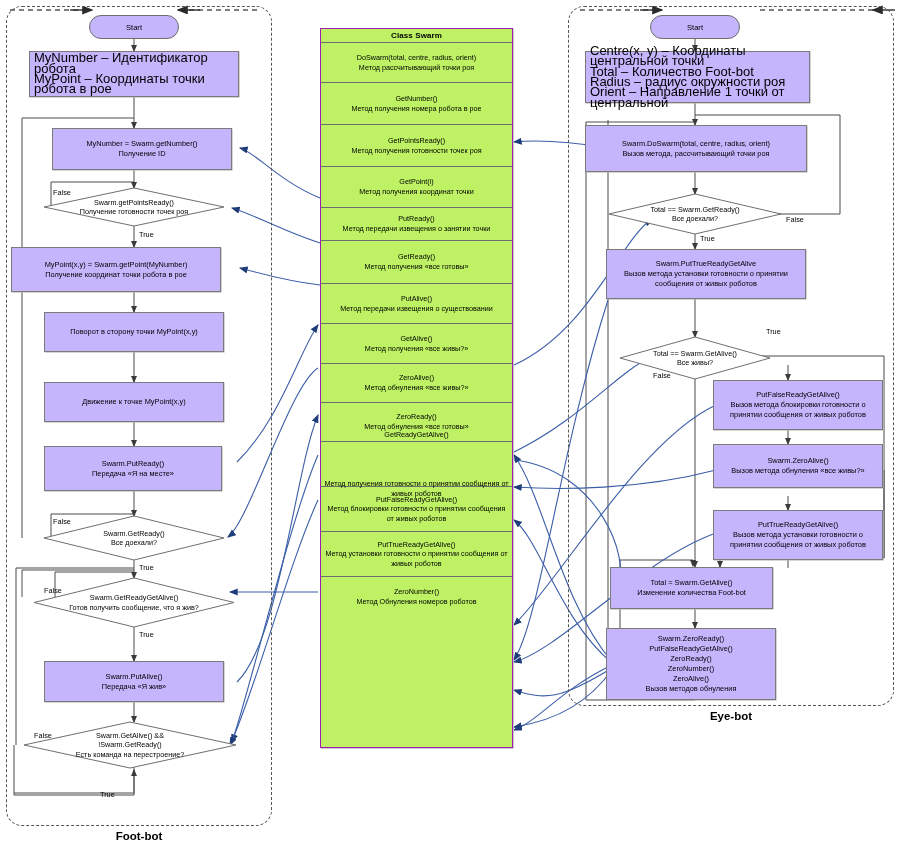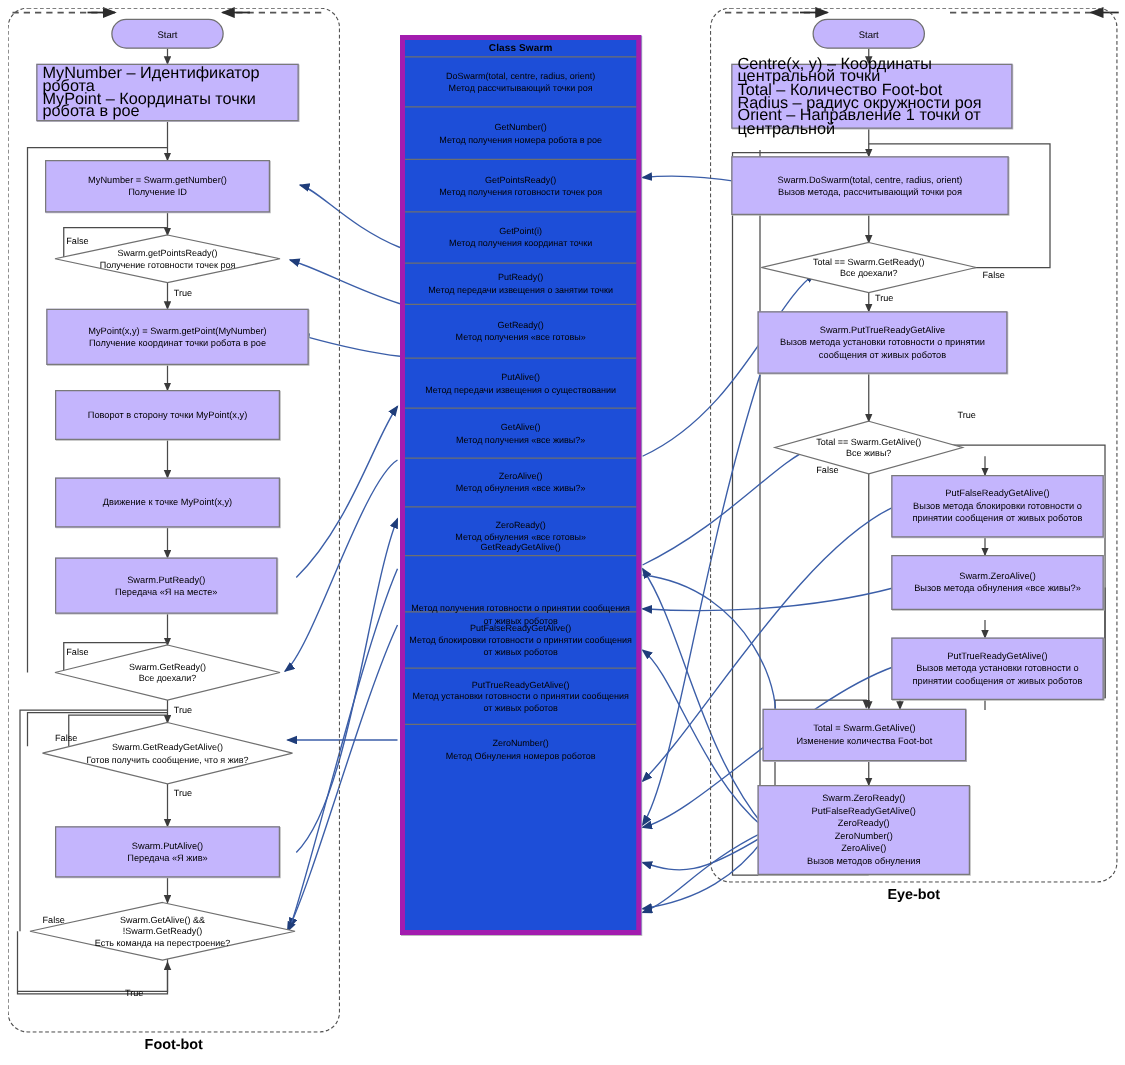--- a/index.html
+++ b/index.html
@@ -27,21 +27,21 @@
   
   .elbl{position:absolute;font-size:7.3px;color:#000;white-space:nowrap;}
 
   
   .lane{position:absolute;box-sizing:border-box;border:1.4px dashed #555;
         border-radius:16px;background:transparent;}
   .lane-title{position:absolute;font-weight:bold;font-size:11.5px;color:#000;
               text-align:center;white-space:nowrap;}
 
   
-  .uml{position:absolute;box-sizing:border-box;border:4px solid #a21caf;background:#1d4ed8;
+  .uml{position:absolute;box-sizing:border-box;border:1px solid #a21caf;background:#bef264;
        box-shadow:0.8px 0.8px 0 #bdbdbd;}
   .uml-head{border-bottom:1px solid #6f6f6f;text-align:center;font-weight:bold;
             font-size:8px;padding:2px 0 2px;letter-spacing:.1px;}
   .uml-attrs{border-bottom:1px solid #6f6f6f;padding:3px 4px 3px 5px;
              font-size:7.2px;line-height:10.3px;}
   .uml-m{border-bottom:1px solid #6f6f6f;box-sizing:border-box;display:flex;
          flex-direction:column;align-items:center;justify-content:center;text-align:center;
          font-size:7.2px;line-height:9.6px;padding:0 2px;}
   .uml-m:last-child{border-bottom:none;}
   .mname{}
@@ -182,38 +182,38 @@
 
   <div class="node start" style="left:89px;top:15px;width:90px;height:24px;">
     <span class="t">Start</span>
   </div>
 
   <div class="node proc io" style="left:29px;top:51px;width:210px;height:46px;">
     <span class="t" style="white-space:pre-line;">MyNumber – Идентификатор робота
 MyPoint – Координаты точки робота в рое</span>
   </div>
 
-  <div class="node proc" style="left:36px;top:128px;width:180px;height:42px;">
+  <div class="node proc" style="left:52px;top:128px;width:180px;height:42px;">
     <span class="t" style="white-space:pre-line;">MyNumber = Swarm.getNumber()
 Получение ID</span>
   </div>
 
   <div class="dec" style="left:44px;top:188px;width:180px;height:38px;">
     <svg width="180" height="38">
         <polygon points="90,0 180,19 90,38 0,19" fill="#fff" stroke="#6f6f6f" stroke-width="1"></polygon>
       </svg>
     <div class="lbl">
         <span style="white-space:pre-line;">Swarm.getPointsReady()
 Получение готовности точек роя</span>
       </div>
   </div>
   <div class="elbl" style="left:53px;top:188px;">False</div>
   <div class="elbl" style="left:139px;top:230px;">True</div>
 
-  <div class="node proc" style="left:37px;top:247px;width:210px;height:45px;">
+  <div class="node proc" style="left:11px;top:247px;width:210px;height:45px;">
     <span class="t" style="white-space:pre-line;">MyPoint(x,y) = Swarm.getPoint(MyNumber)
 Получение координат точки робота в рое</span>
   </div>
 
   <div class="node proc" style="left:44px;top:312px;width:180px;height:40px;">
     <span class="t" style="white-space:pre-line;">Поворот в сторону точки MyPoint(x,y)</span>
   </div>
 
   <div class="node proc" style="left:44px;top:382px;width:180px;height:40px;">
     <span class="t" style="white-space:pre-line;">Движение к точке MyPoint(x,y)</span>

